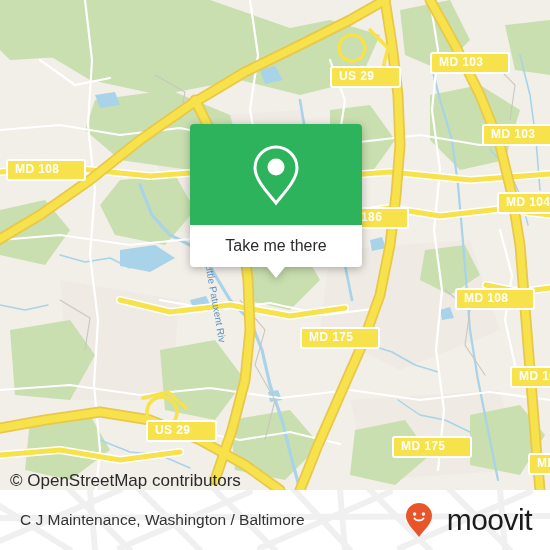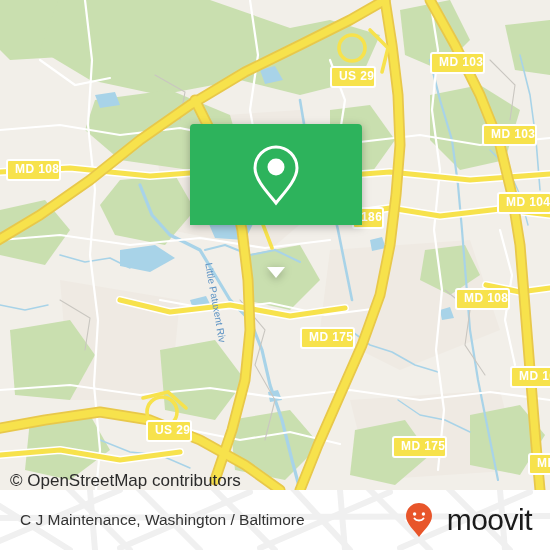--- a/index.html
+++ b/index.html
@@ -30,21 +30,21 @@
   
   .shield {
     position: absolute;
     background: #f7e24c;
     border: 2px solid #ffffff;
     border-radius: 3px;
     color: #ffffff;
     font-size: 12px;
     font-weight: bold;
     letter-spacing: 0.4px;
-    padding: 2px 0 3px 7px;
+    padding: 2px 25px 3px 7px;
     line-height: 13px;
     white-space: nowrap;
     font-family: "Liberation Sans", sans-serif;
     box-sizing: border-box;
   }
 
   
   .river-label {
     position: absolute;
     color: #5d93c4;
@@ -287,20 +287,23 @@
     <div class="shield" style="left:146px; top:420px;">US 29</div>
     <div class="shield" style="left:392px; top:436px;">MD 175</div>
     <div class="shield" style="left:528px; top:453px;">MD</div>
 
     <div id="popup">
       <div id="popup-head">
         <svg width="54" height="64" viewBox="0 0 54 64">
           <path d="M27 4 C15.4 4 6 13.4 6 25 C6 37.5 21 52 27 60 C33 52 48 37.5 48 25 C48 13.4 38.6 4 27 4 Z" fill="none" stroke="#ffffff" stroke-width="3"></path>
           <circle cx="27" cy="24" r="8.5" fill="#ffffff"></circle>
         </svg>
+      </div>
+      <div id="popup-body">
+        <span id="popup-label">Take me there</span>
       </div>
       <div id="popup-tail"></div>
     </div>
 
     <div id="attribution">© OpenStreetMap contributors</div>
   </div>
 
   <div id="footer">
     <svg id="footer-pattern" width="550" height="60" viewBox="0 0 550 60">
       <g stroke="#f0f0f0" fill="none" stroke-width="6" stroke-linecap="round">

